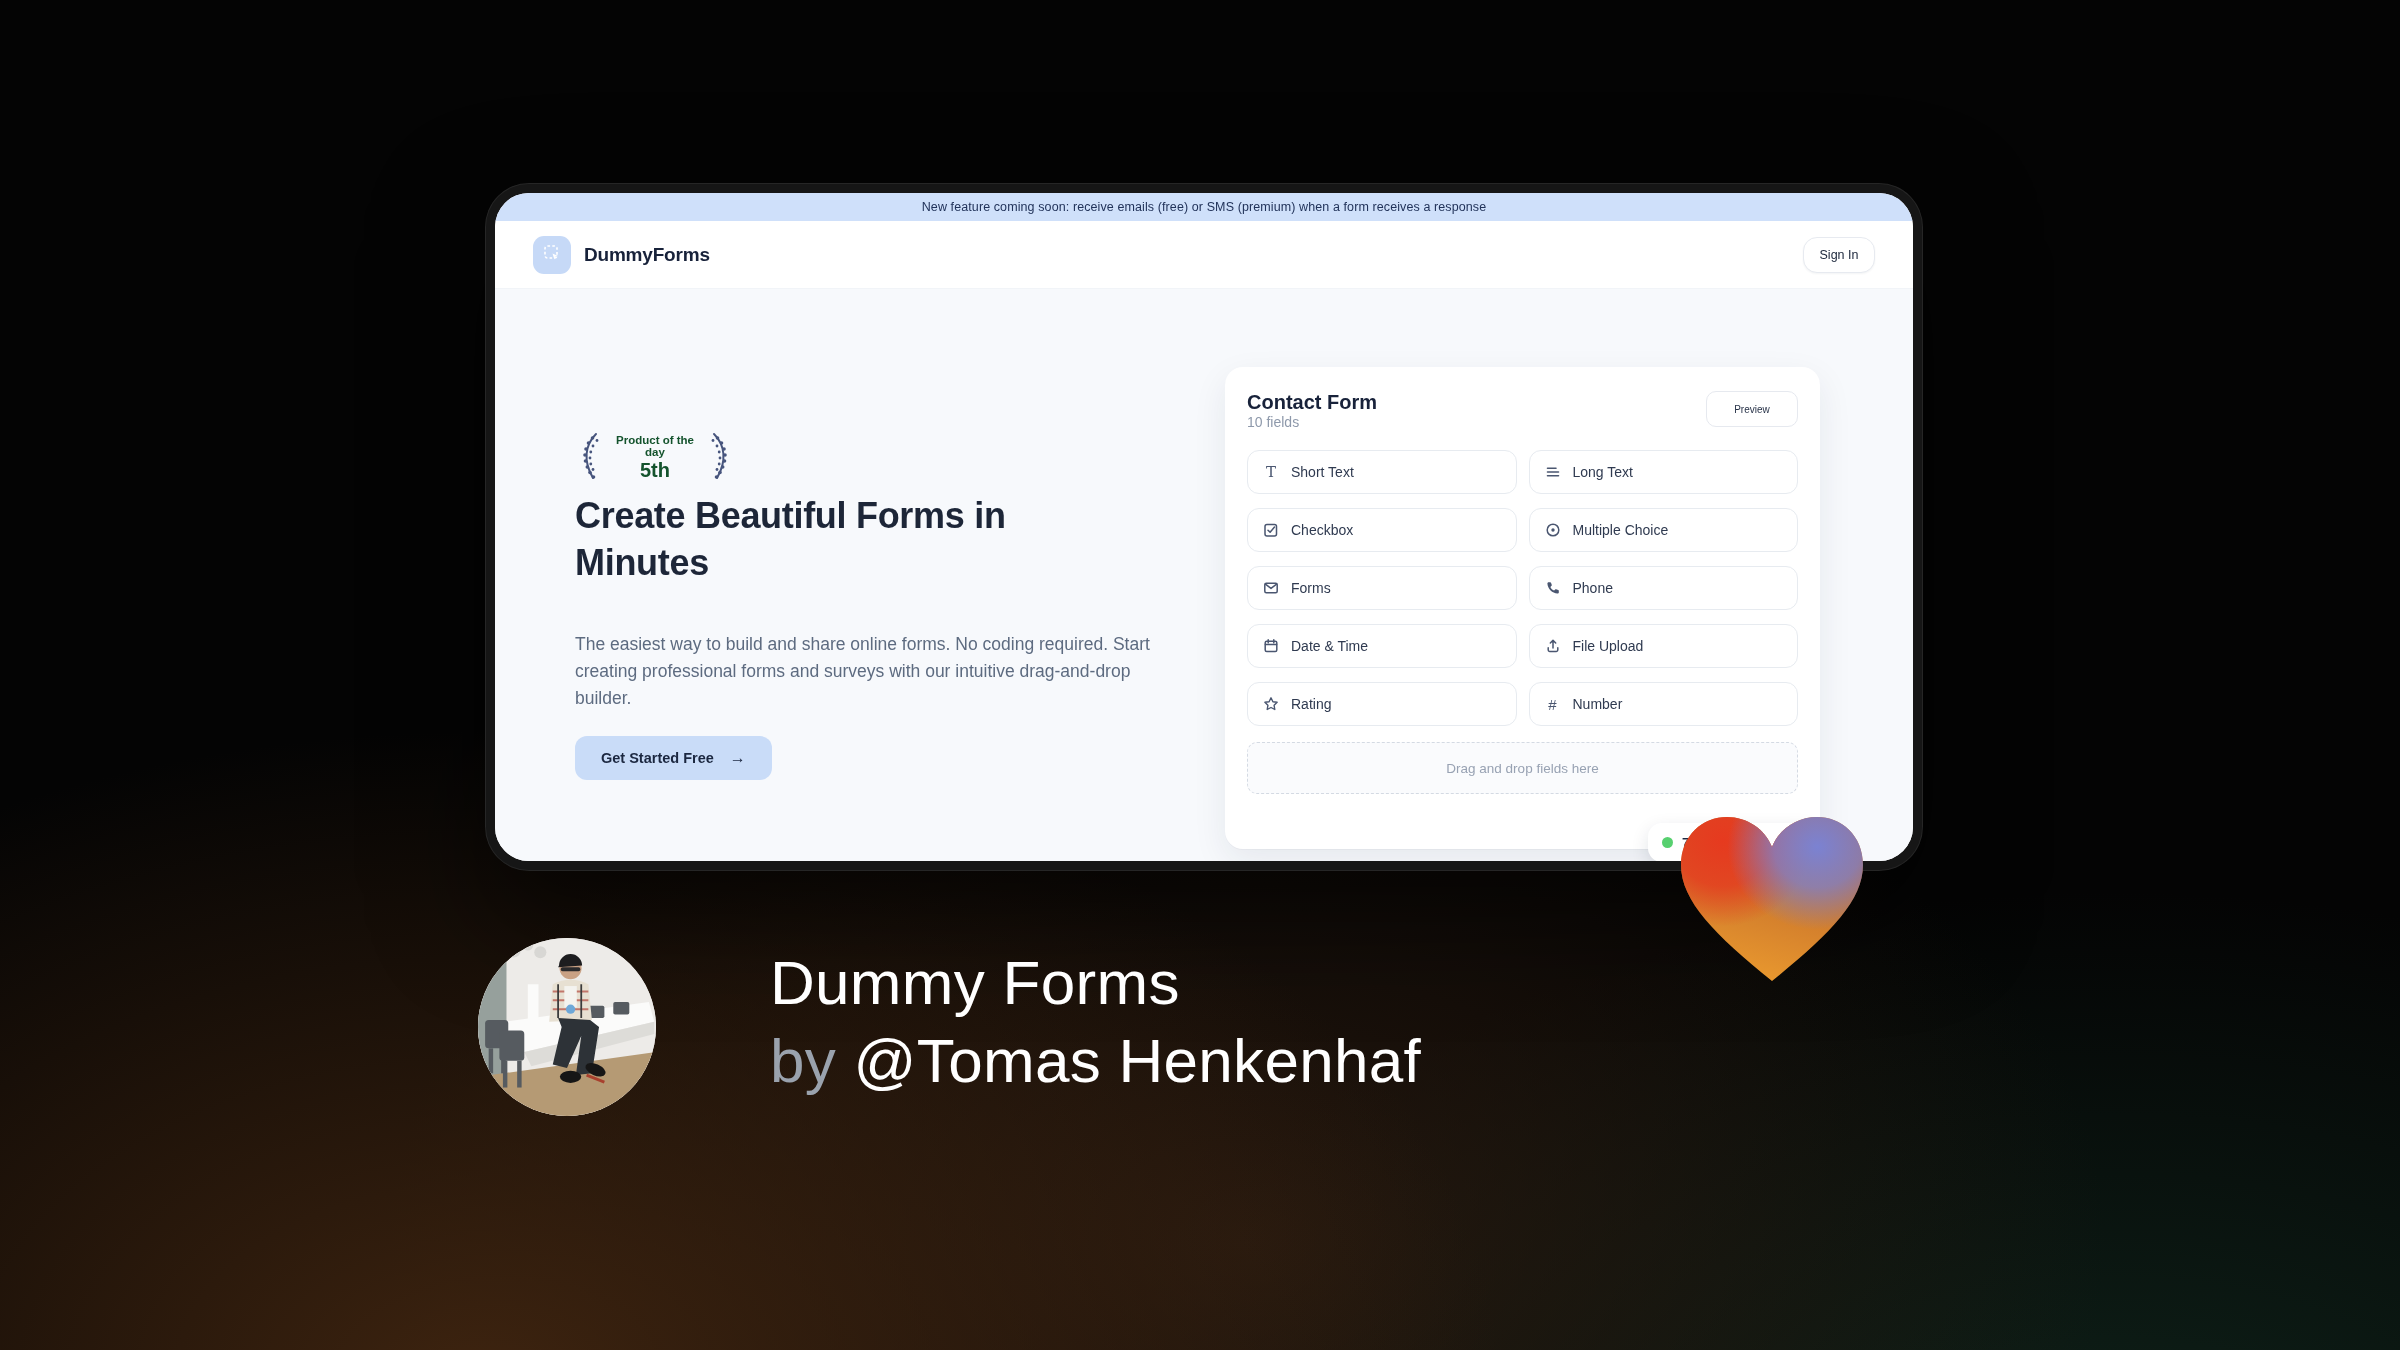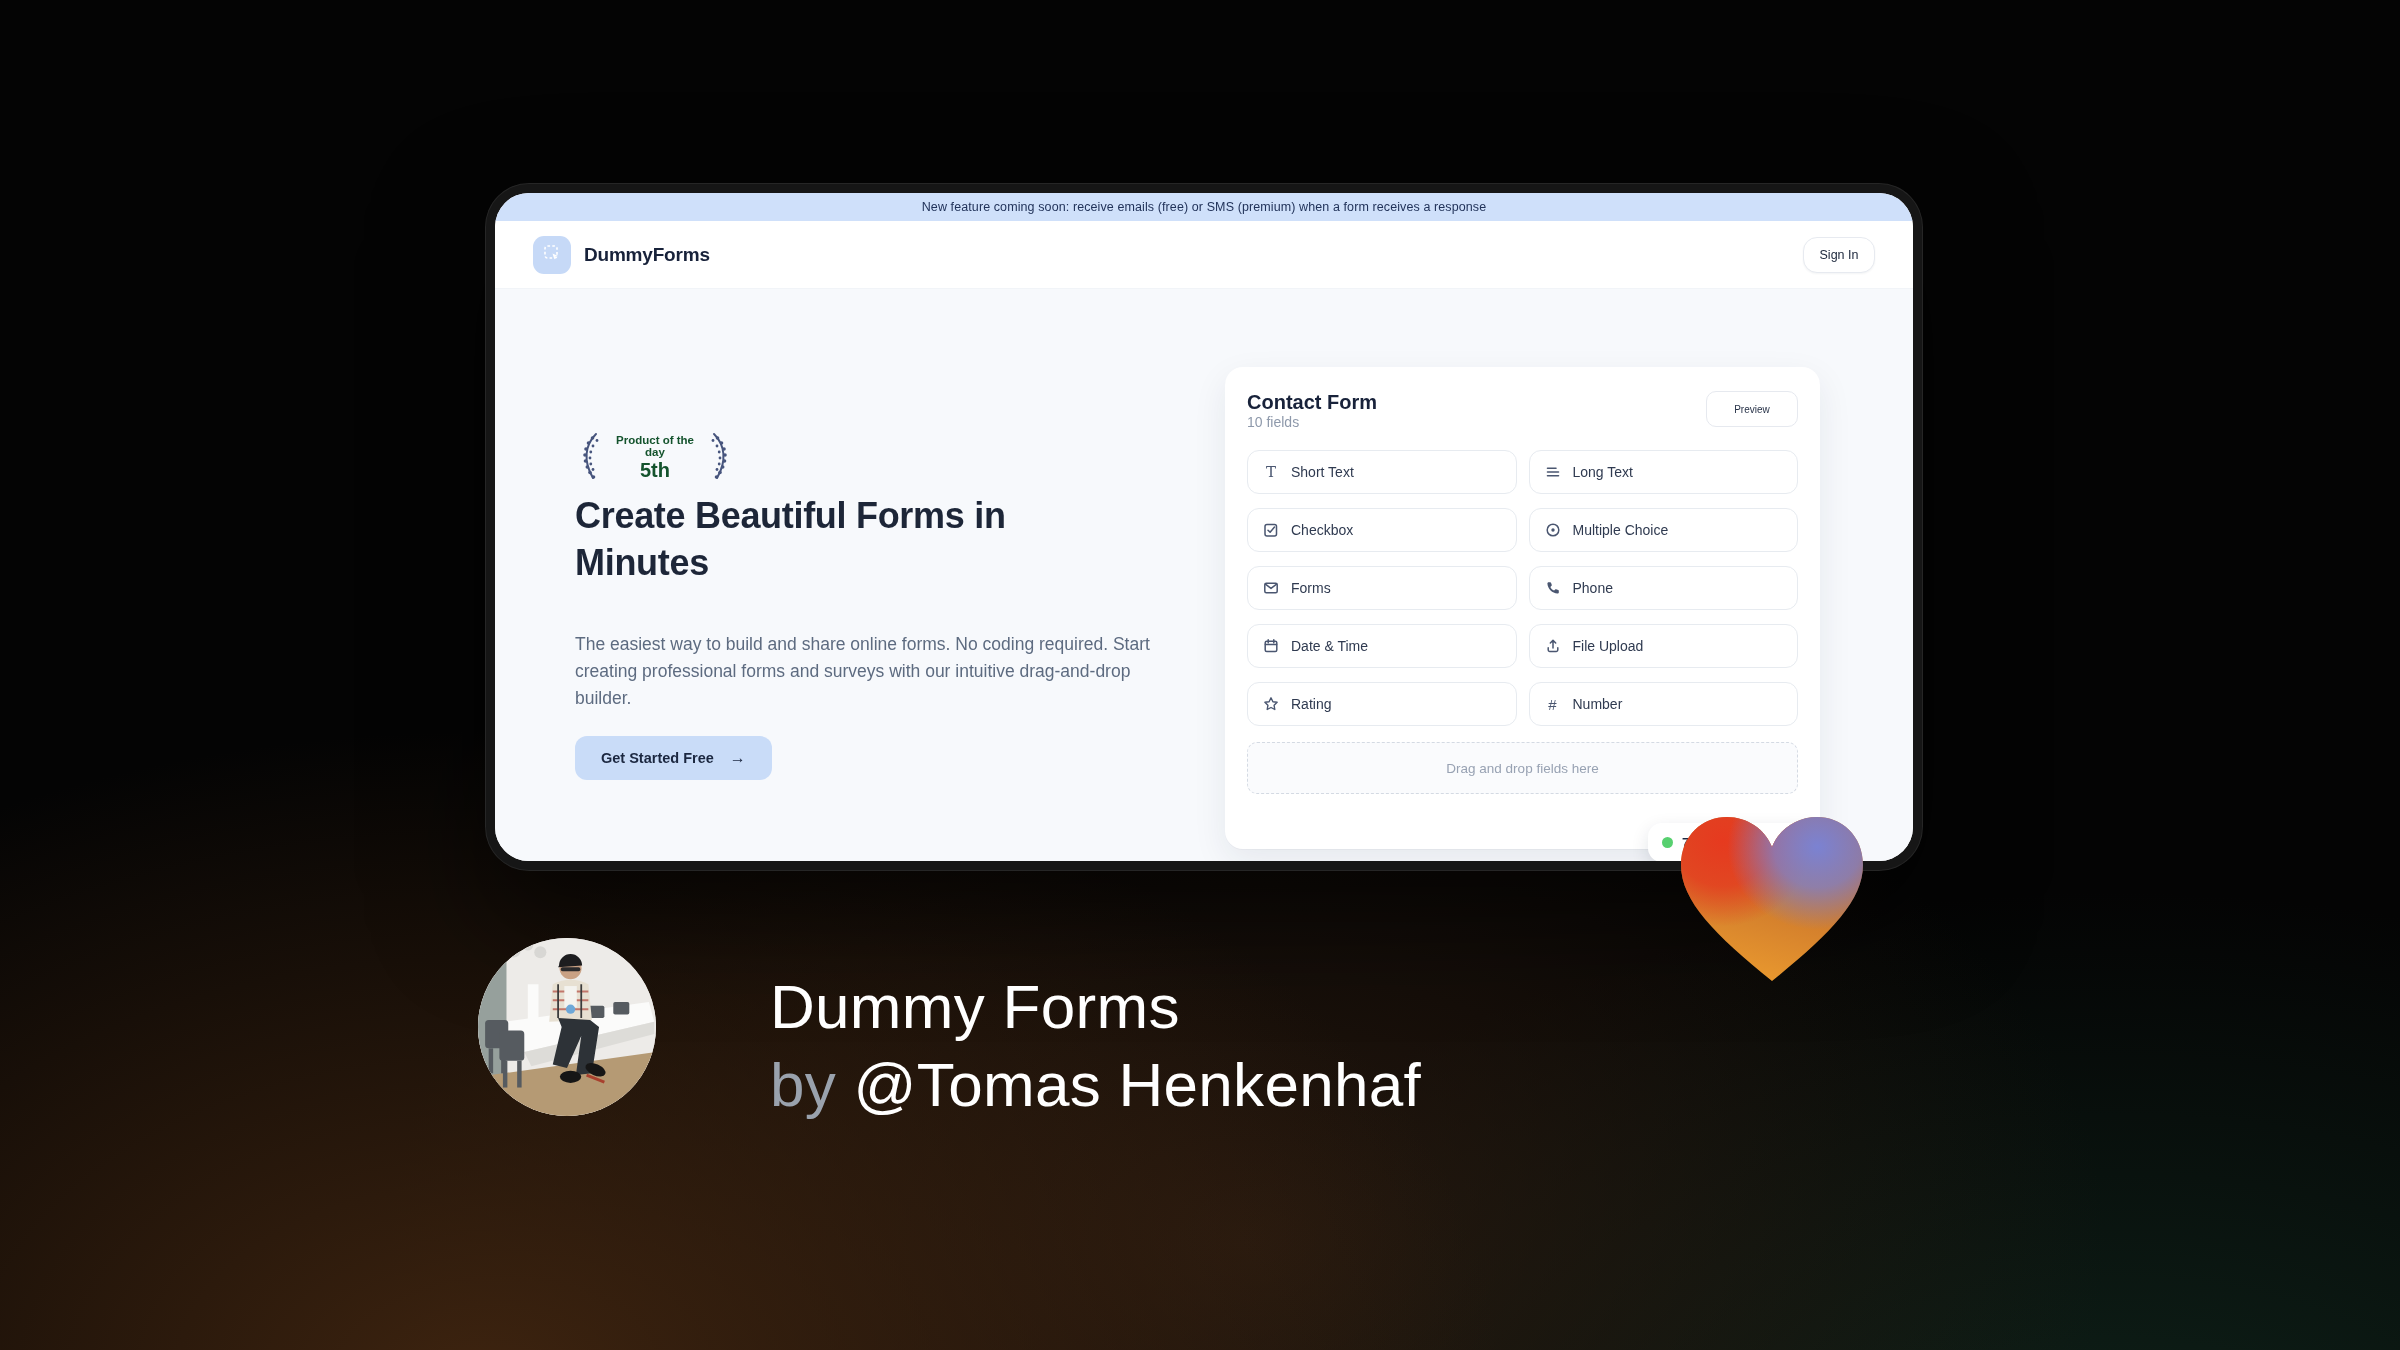--- a/index.html
+++ b/index.html
@@ -127,21 +127,21 @@
   
   .avatar {
     position:absolute; left:478px; top:938px; width:178px; height:178px;
     border-radius:50%; overflow:hidden; background:#e9e7e4;
   }
   .avatar svg { display:block; }
 
   
   .foot {
     position:absolute; left:770px; top:944px; color:#ffffff;
-    font-size:62px; line-height:78px; font-weight:400; letter-spacing:.3px;margin-top:24px;
+    font-size:62px; line-height:78px; font-weight:400; letter-spacing:.3px;
   }
   .foot .byline-prefix { color:#9aa2ad; }
 </style>
 </head>
 <body>
 
 <div class="stage">
 
   <div class="frame">
     <div class="window">

